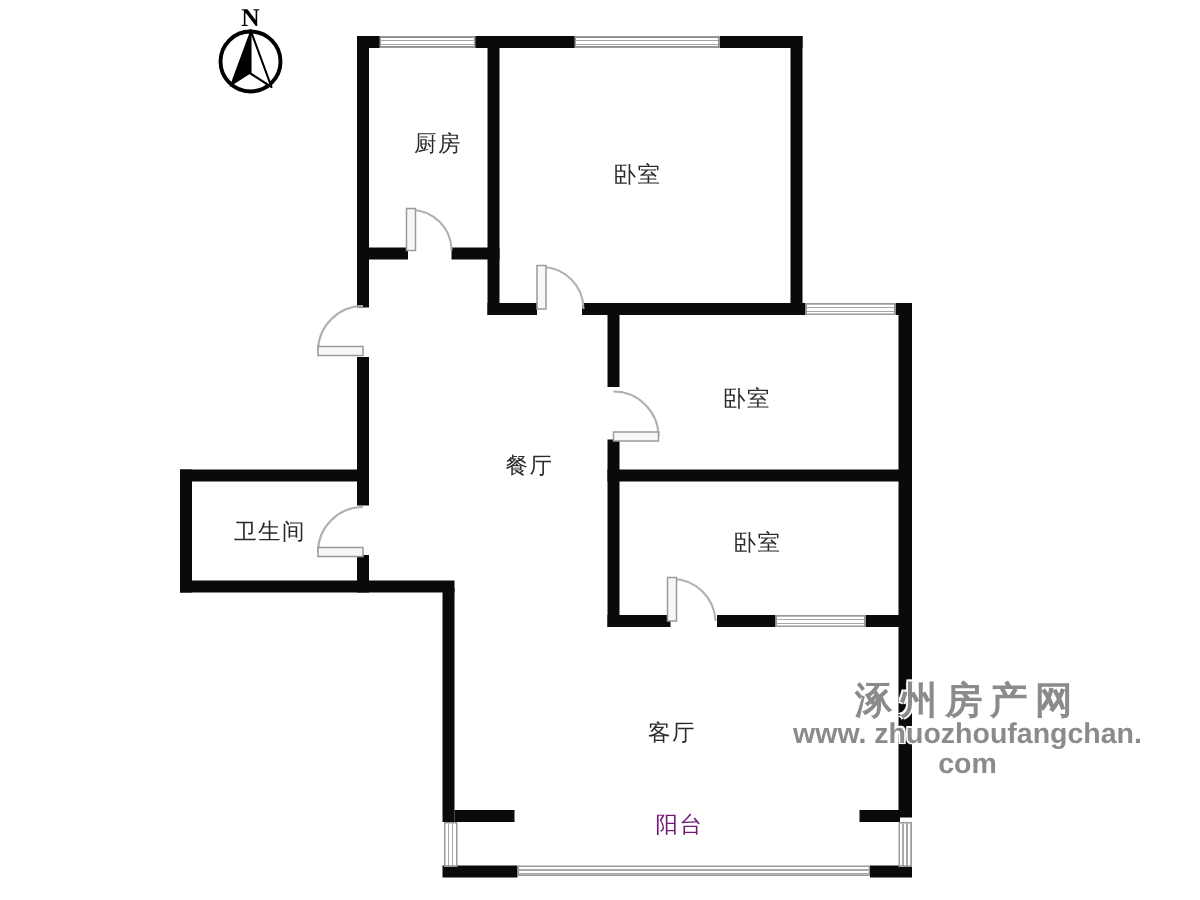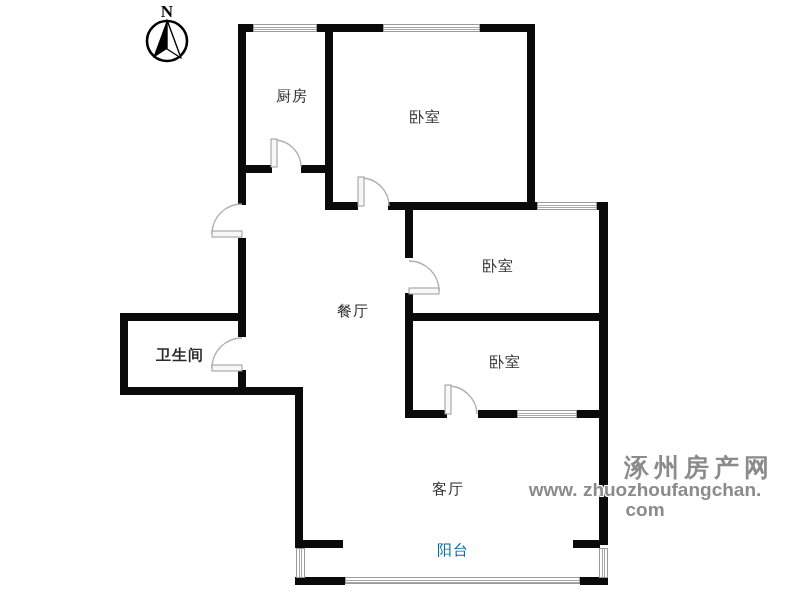--- a/index.html
+++ b/index.html
@@ -17,21 +17,21 @@
     font-size:15px;color:#2a2a2a;white-space:nowrap;letter-spacing:1px;z-index:4;
   }
   #doors-svg{position:absolute;left:0;top:0;z-index:3;}
   #compass{position:absolute;left:136px;top:1px;z-index:4;}
   #compass text{font-family:"Liberation Serif", serif;font-weight:bold;font-size:17px;}
   #watermark{
     position:absolute;left:516px;top:454px;width:258px;text-align:center;z-index:6;
     color:#8b8b8b;font-weight:bold;line-height:1.05;
     text-shadow:-1px -1px 0 #fff,1px -1px 0 #fff,-1px 1px 0 #fff,1px 1px 0 #fff,0 0 2px #fff;
   }
-  #watermark .wm1{font-size:25px;letter-spacing:5px;display:block;text-align:right;}
+  #watermark .wm1{font-size:25px;letter-spacing:5px;display:block;}
   #watermark .wm2{font-size:19px;letter-spacing:0px;display:block;margin-top:0;}
 </style>
 </head>
 <body>
 
 <div id="stage">
 
   <div id="plan">
       <div class="wall" style="left: 238px; top: 24px; width: 297px; height: 8px; background: rgb(10, 10, 10);"></div>
       <div class="wall" style="left: 238px; top: 24px; width: 8px; height: 181px; background: rgb(10, 10, 10);"></div>
@@ -64,23 +64,23 @@
       <div class="win win-h" style="left: 537px; top: 202px; width: 60px; height: 8px; border-color: rgb(154, 154, 154);"></div>
       <div class="win win-h" style="left: 517px; top: 410px; width: 60px; height: 8px; border-color: rgb(154, 154, 154);"></div>
       <div class="win win-v" style="left: 296px; top: 548px; width: 9px; height: 30px; border-color: rgb(154, 154, 154);"></div>
       <div class="win win-v" style="left: 599px; top: 548px; width: 9px; height: 30px; border-color: rgb(154, 154, 154);"></div>
       <div class="win win-h" style="left: 345px; top: 577px; width: 235px; height: 7px; border-color: rgb(154, 154, 154);"></div>
       <div class="room-label" style="left: 292px; top: 96px; color: rgb(42, 42, 42);">厨房</div>
       <div class="room-label" style="left: 425px; top: 117px; color: rgb(42, 42, 42);">卧室</div>
       <div class="room-label" style="left: 498px; top: 266px; color: rgb(42, 42, 42);">卧室</div>
       <div class="room-label" style="left: 505px; top: 362px; color: rgb(42, 42, 42);">卧室</div>
       <div class="room-label" style="left: 313px; top: 311px; color: rgb(42, 42, 42); margin-left: 40px;">餐厅</div>
-      <div class="room-label" style="left: 180px; top: 355px; color: rgb(42, 42, 42); font-weight: bold;">卫生间</div>
+      <div class="room-label" style="left: 180px; top: 355px; color: rgb(42, 42, 42);">卫生间</div>
       <div class="room-label" style="left: 448px; top: 489px; color: rgb(42, 42, 42);">客厅</div>
-      <div class="room-label" style="left: 453px; top: 550px; color: #0369a1; text-align: center;">阳台</div>
+      <div class="room-label" style="left: 453px; top: 550px; color: #701a75; text-align: center;">阳台</div>
     </div>
 
   <svg id="doors-svg" width="800" height="600" viewBox="0 0 800 600">
       <g>
         <path d="M 274 140 A 27 27 0 0 1 301 167" fill="none" stroke="#b0b0b0" stroke-width="1.4"></path>
         <rect x="271" y="139" width="6" height="28" fill="#f7f7f7" stroke="#9a9a9a" stroke-width="1"></rect>
       </g>
       <g>
         <path d="M 212 234 A 30 30 0 0 1 242 204" fill="none" stroke="#b0b0b0" stroke-width="1.4"></path>
         <rect x="212" y="231" width="30" height="6" fill="#f7f7f7" stroke="#9a9a9a" stroke-width="1"></rect>

